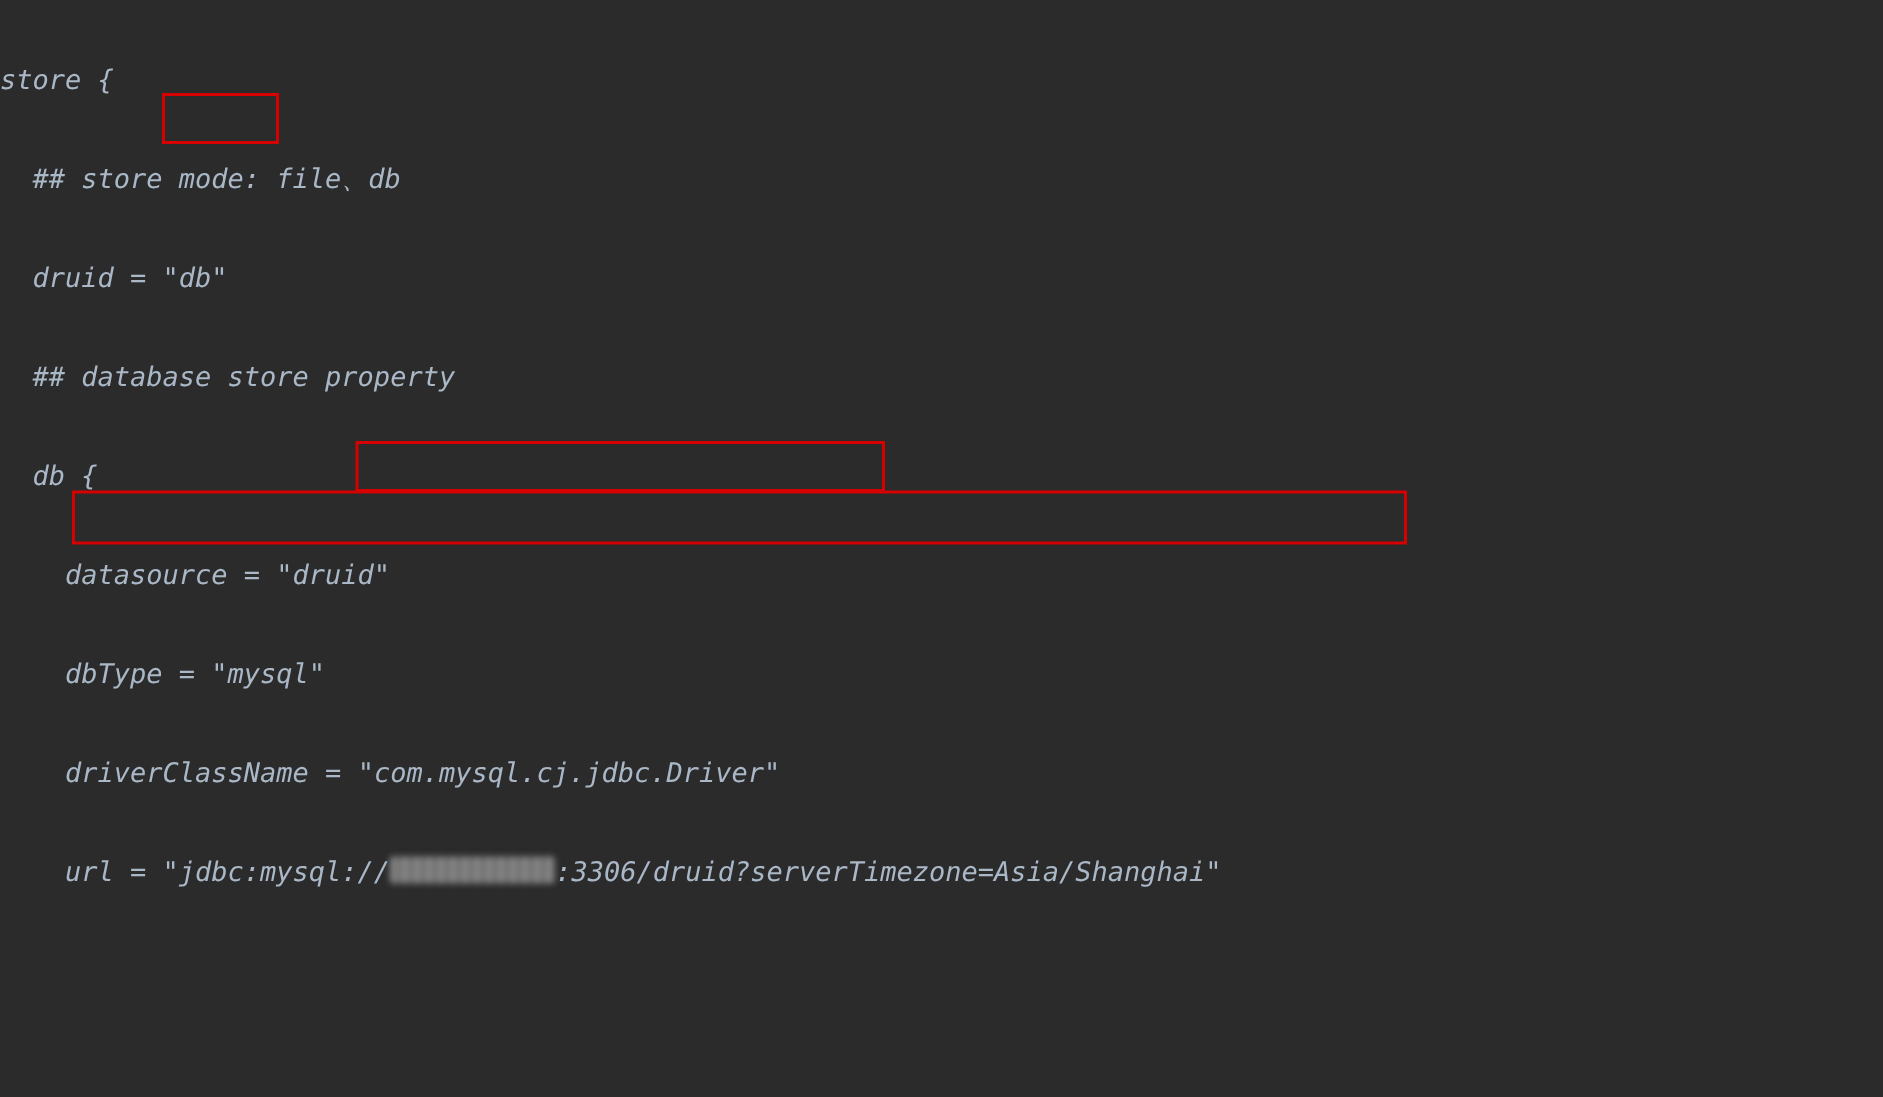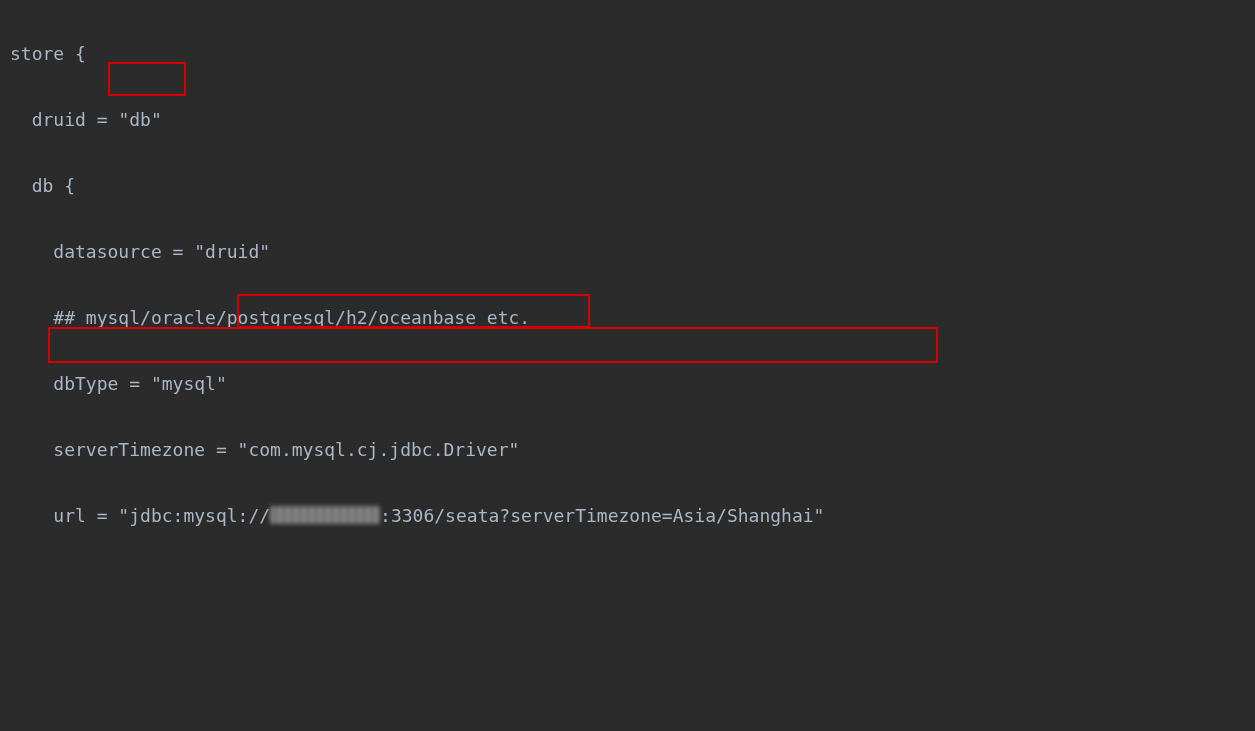--- a/index.html
+++ b/index.html
@@ -11,49 +11,50 @@
     color: #a9b7c6;
     line-height: 33px;
   }
   .code-container {
     padding: 4px 0 0 0;
     white-space: pre;
     position: relative;
   }
   .line {
     display: block;
-    padding-left: 10px;
     height: 33px;
+    font-style: italic;
   }
   .hl-box {
     position: absolute;
     border: 2px solid #d60000;
     pointer-events: none;
   }
   .redact {
     display: inline-block;
     vertical-align: -2px;
     height: 18px;
     background: repeating-linear-gradient(90deg,#888 0px,#888 4px,#6f6f6f 4px,#6f6f6f 8px);
     filter: blur(2px);
     border-radius: 2px;
   }
 </style>
 </head>
 <body>
 
 <div class="code-container">
 <span class="line">store {</span>
+<span class="line">  ## store mode: file、db</span>
 <span class="line"><span>  druid = </span><span>"db"</span></span>
+<span class="line">  ## database store property</span>
 <span class="line">  db {</span>
 <span class="line">    datasource = "druid"</span>
-<span class="line">    ## mysql/oracle/postgresql/h2/oceanbase etc.</span>
 <span class="line">    dbType = "mysql"</span>
-<span class="line"><span>    serverTimezone = </span><span>"com.mysql.cj.jdbc.Driver"</span></span>
-<span class="line"><span>    url = "jdbc:mysql://</span><span class="redact" style="width:110px"></span><span>:3306/seata?serverTimezone=Asia/Shanghai"</span></span>
+<span class="line"><span>    driverClassName = </span><span>"com.mysql.cj.jdbc.Driver"</span></span>
+<span class="line"><span>    url = "jdbc:mysql://</span><span class="redact" style="width:110px"></span><span>:3306/druid?serverTimezone=Asia/Shanghai"</span></span>
 
 
 
 
 
 
 
 
 
 

